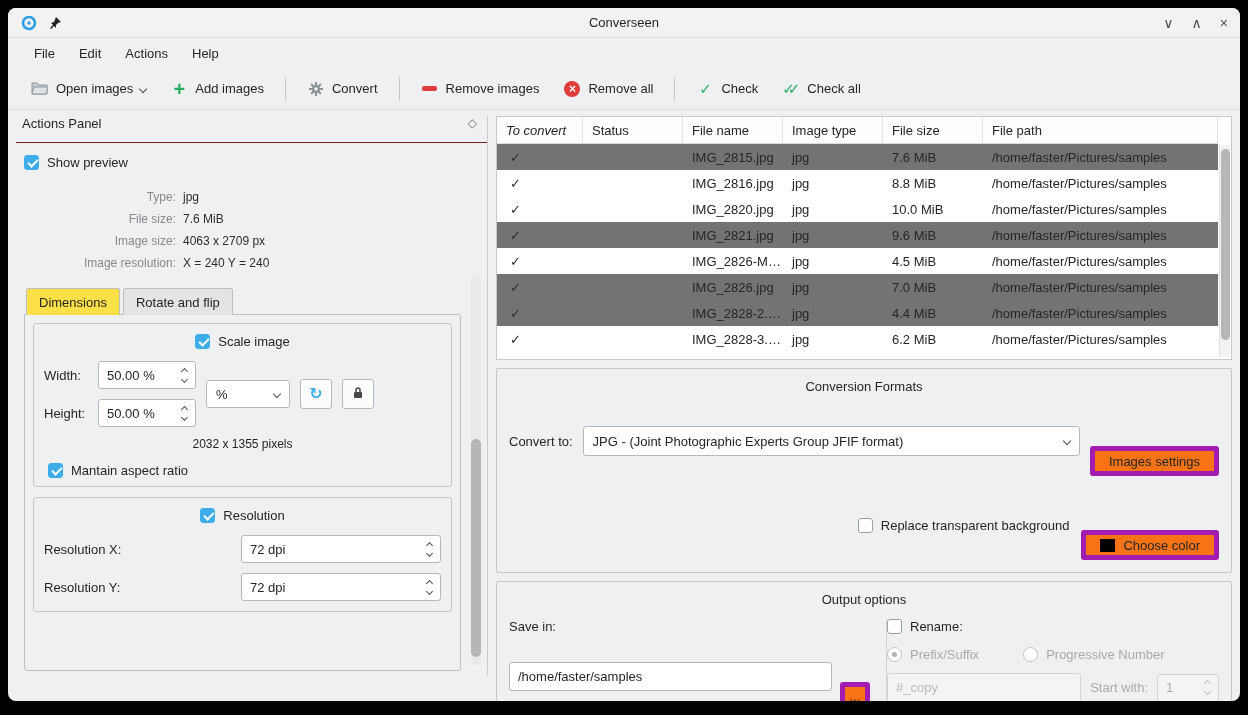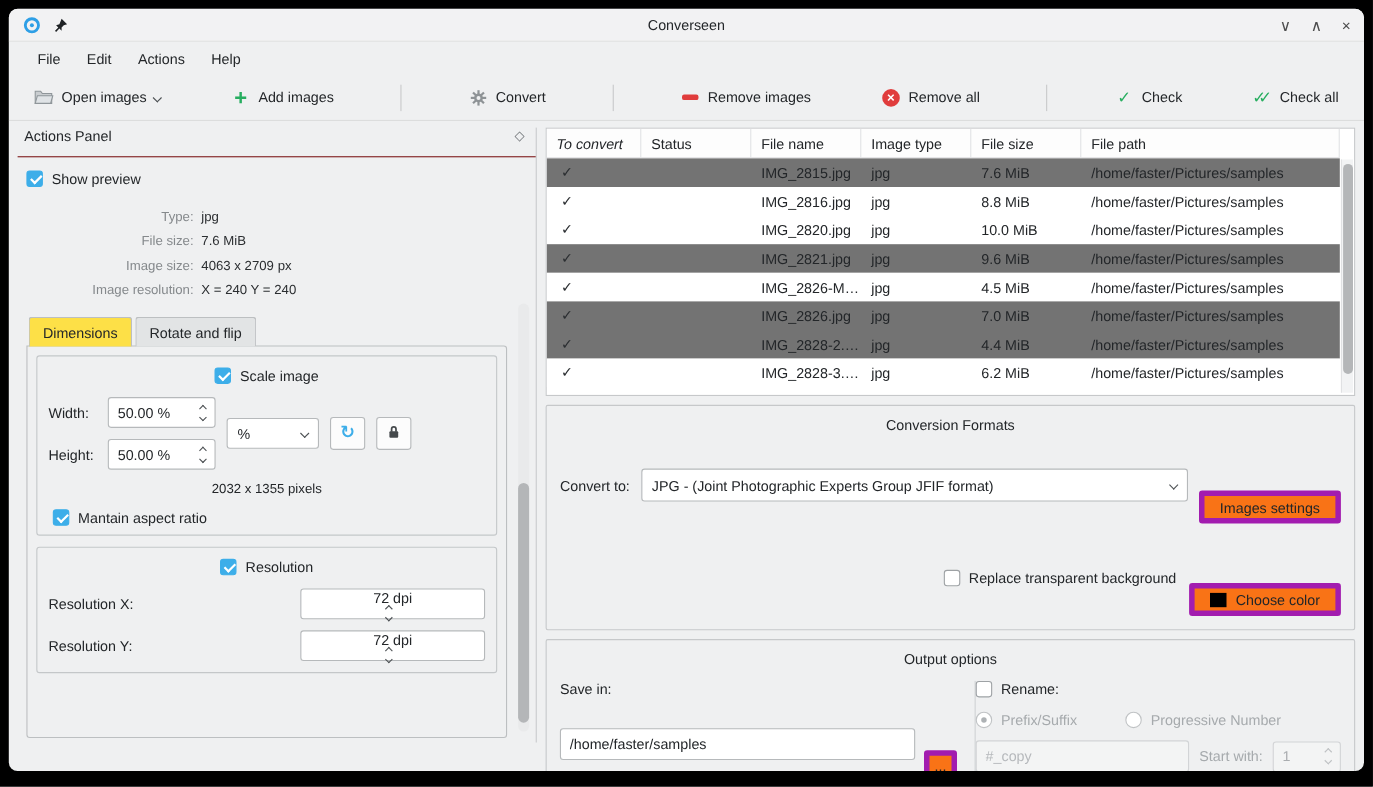--- a/index.html
+++ b/index.html
@@ -8,21 +8,21 @@
   
   .titlebar{height:30px;display:flex;align-items:center;background:#f2f2f3;border-bottom:1px solid #e0e1e2;padding:0 12px;flex:0 0 auto;}
   .tb-left{display:flex;align-items:center;gap:8px;width:200px;}
   .tb-title{flex:1;text-align:center;color:#232629;}
   .tb-controls{width:200px;display:flex;justify-content:flex-end;gap:18px;color:#4d4d4d;font-size:14px;}
   .tb-controls span{cursor:default;line-height:1;}
   
   .menubar{height:30px;display:flex;align-items:center;padding:0 16px;gap:4px;flex:0 0 auto;}
   .menu-item{padding:4px 10px;border-radius:3px;}
   
-  .toolbar{height:42px;display:flex;align-items:center;padding:0 14px;gap:6px;border-bottom:1px solid #dcdddd;flex:0 0 auto;justify-content:space-between;}
+  .toolbar{height:42px;display:flex;align-items:center;padding:0 14px;gap:6px;border-bottom:1px solid #dcdddd;flex:0 0 auto;}
   .tbtn{display:flex;align-items:center;gap:7px;background:none;border:none;font:inherit;color:#232629;padding:6px 9px;border-radius:3px;}
   .tsep{width:1px;height:24px;background:#c8c9ca;margin:0 6px;}
   .ticon{display:inline-flex;align-items:center;justify-content:center;width:18px;height:18px;}
   .icon-plus::before{content:"+";color:#27ae60;font-weight:bold;font-size:20px;line-height:16px;}
   .icon-minus{width:15px;height:5px;background:#e03c3c;border-radius:2px;}
   .icon-removeall{width:16px;height:16px;border-radius:50%;background:#e03c3c;display:flex;align-items:center;justify-content:center;}
   .icon-removeall::before{content:"×";color:#fff;font-weight:bold;font-size:12px;line-height:1;}
   .icon-check::before{content:"✓";color:#27ae60;font-weight:bold;font-size:15px;}
   .icon-checkall::before{content:"✓✓";color:#27ae60;font-weight:bold;font-size:15px;letter-spacing:-7px;padding-right:7px;}
   .chev{display:inline-block;width:6px;height:6px;border-right:1.5px solid #4d5154;border-bottom:1.5px solid #4d5154;}
@@ -51,21 +51,21 @@
   .spin{display:inline-flex;align-items:center;justify-content:space-between;border:1px solid #b6b9bb;border-radius:3px;background:#fff;height:28px;width:98px;}
   .spin-val{padding:0 8px;white-space:nowrap;}
   .spin-arrows{display:flex;flex-direction:column;gap:3px;padding-right:8px;}
   .spin-arrows .chev{width:5px;height:5px;}
   .combo{display:inline-flex;align-items:center;justify-content:space-between;border:1px solid #b6b9bb;border-radius:3px;background:#fff;height:28px;padding:0 9px;}
   .unit-combo{width:84px;}
   .sq-btn{width:32px;height:30px;border:1px solid #b6b9bb;border-radius:3px;background:#fcfcfc;display:inline-flex;align-items:center;justify-content:center;font:inherit;}
   .icon-refresh::before{content:"↻";color:#3daee9;font-weight:bold;font-size:16px;line-height:1;}
   .pixels{text-align:center;font-size:12px;margin:10px 0 12px 0;}
   .res-row{display:flex;align-items:center;justify-content:space-between;margin-bottom:10px;}
-  .res-spin{width:168px;flex-direction:column;}
+  .res-spin{width:200px;}
   
   .cb{display:inline-flex;align-items:center;gap:8px;}
   .cb .box{width:15px;height:15px;border:1px solid #9ea2a5;border-radius:3px;background:#fff;flex:0 0 auto;position:relative;}
   .cb.checked .box{background:#3daee9;border-color:#3daee9;}
   .cb.checked .box::after{content:"";position:absolute;left:3px;top:3px;width:8px;height:4px;border-left:2px solid #fff;border-bottom:2px solid #fff;transform:rotate(-45deg);}
   
   .radio{display:inline-flex;align-items:center;gap:8px;color:#a6aaad;}
   .radio .rb{width:15px;height:15px;border:1px solid #c0c3c5;border-radius:50%;background:#fff;position:relative;flex:0 0 auto;}
   .radio.selected .rb::after{content:"";position:absolute;inset:4px;border-radius:50%;background:#aeb2b5;}
   

